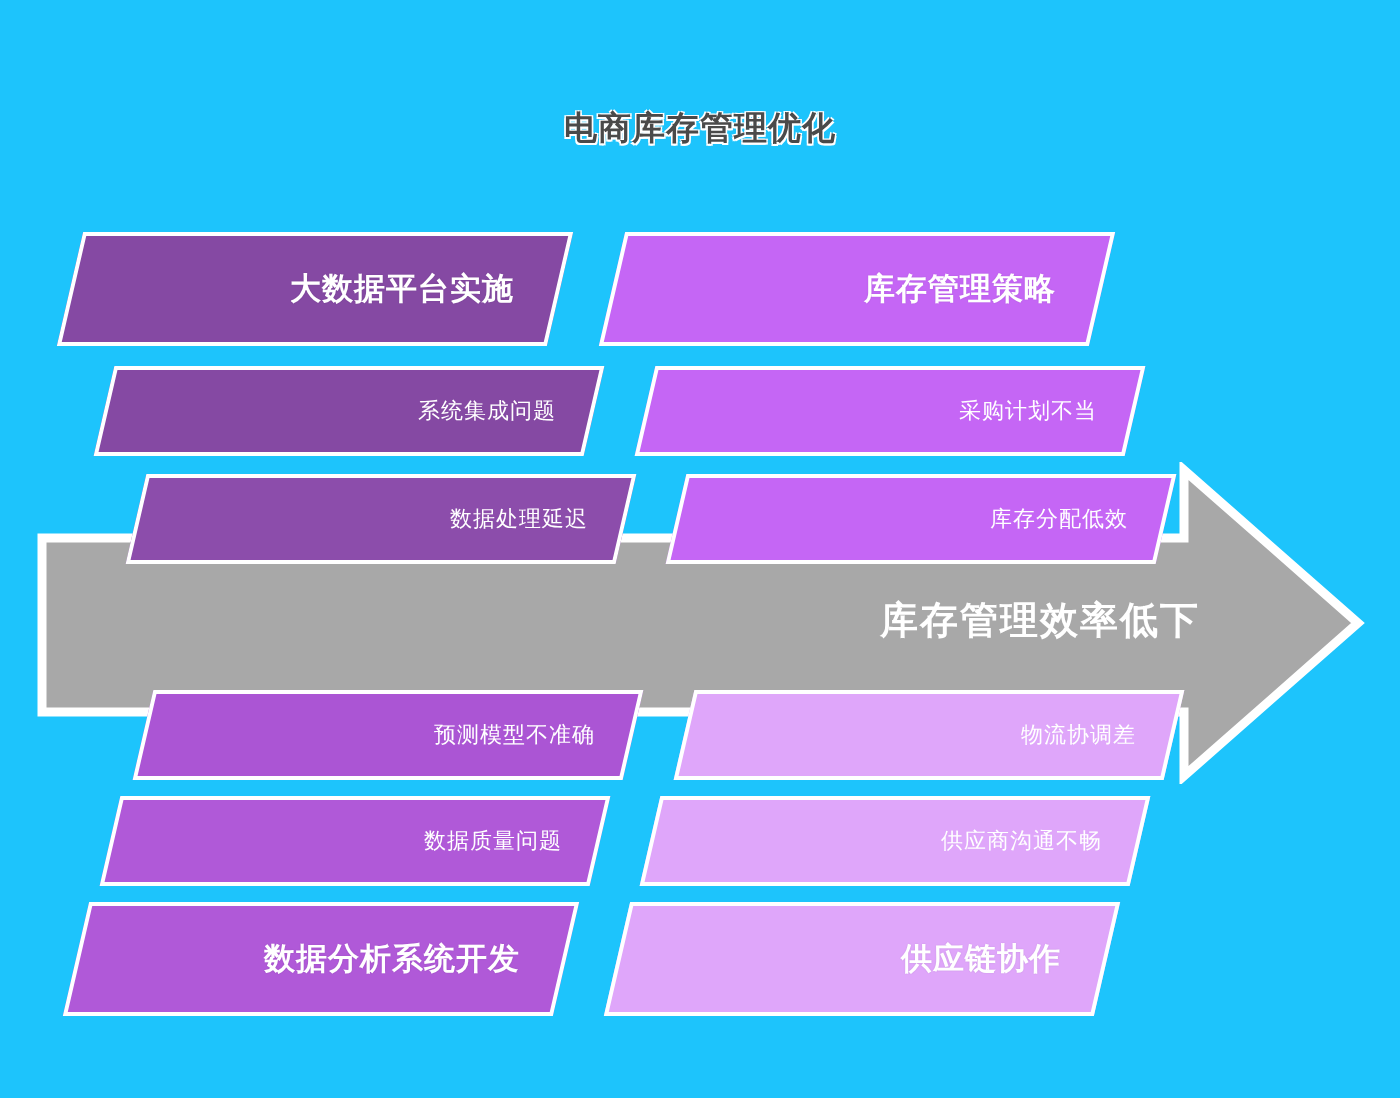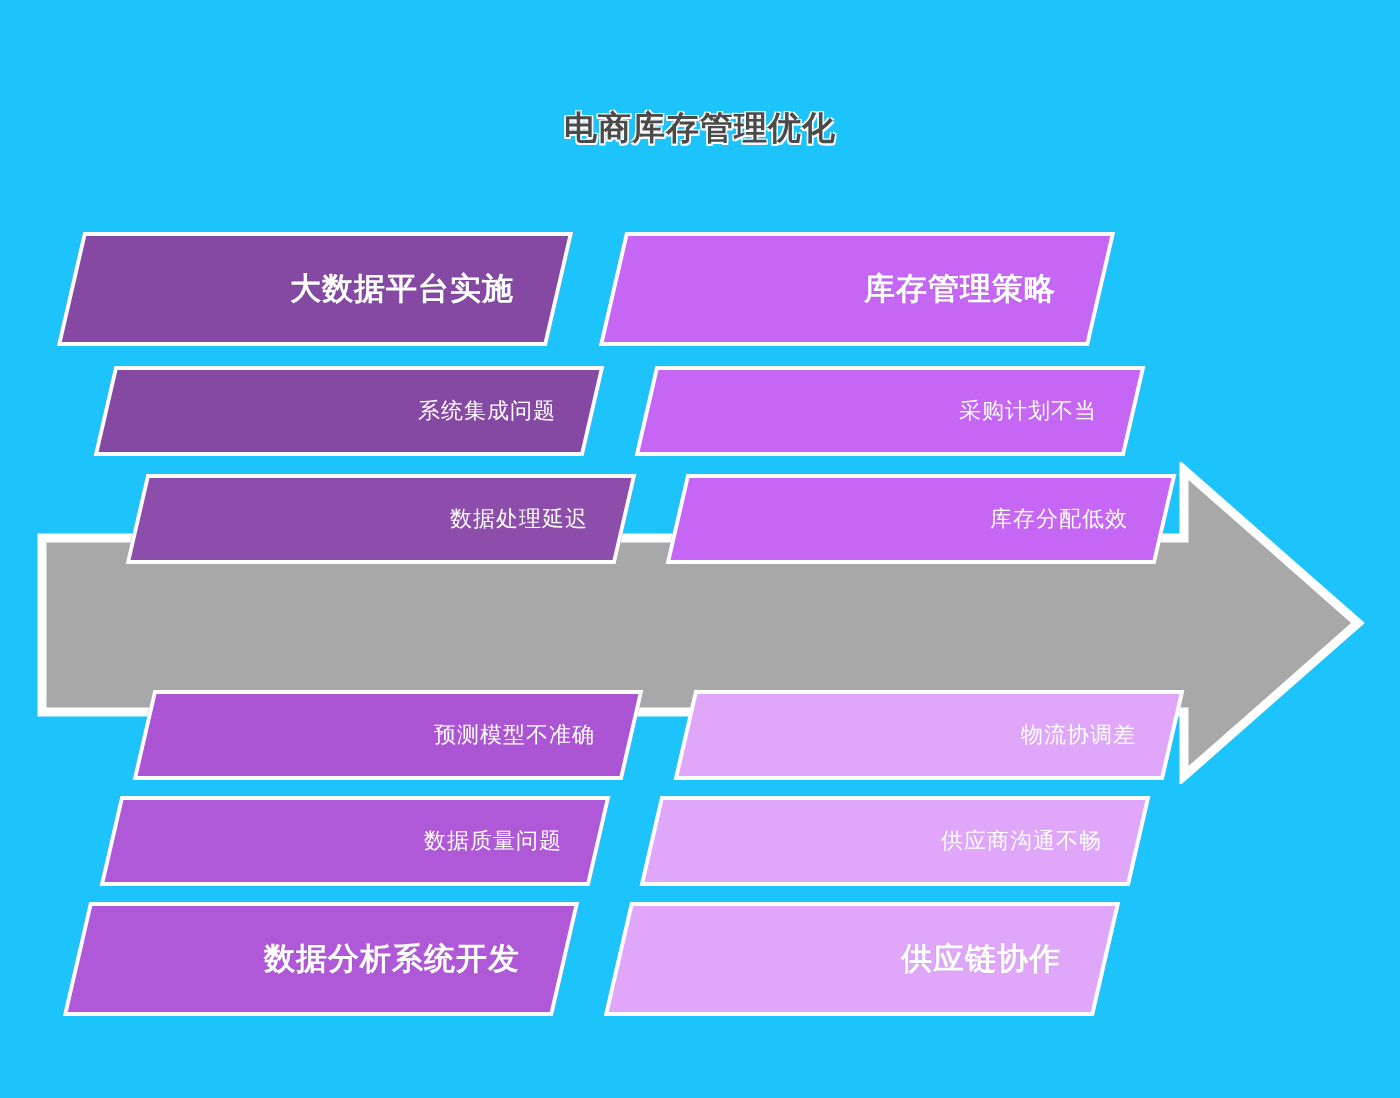--- a/index.html
+++ b/index.html
@@ -81,20 +81,21 @@
 
 <div id="stage">
 
   <div class="title" style="color: rgb(74, 74, 74);">电商库存管理优化</div>
 
   <div class="spine">
     <svg viewBox="0 0 1330 322" preserveAspectRatio="none" aria-hidden="true">
       <polygon points="6,76 1148,76 1148,8 1322,161 1148,314 1148,250 6,250" fill="#a8a8a8" stroke="#ffffff" stroke-width="9" stroke-linejoin="miter"></polygon>
     </svg>
   </div>
+  <div class="spine-label">库存管理效率低下</div>
 
   <div class="bar head" style="left: 70px; top: 232px; width: 490px; height: 114px; background: rgb(133, 73, 163);">
     <span class="txt">大数据平台实施</span>
   </div>
   <div class="bar sub" style="left: 104px; top: 366px; width: 490px; height: 90px; background: rgb(133, 73, 163);">
     <span class="txt">系统集成问题</span>
   </div>
   <div class="bar sub" style="left: 136px; top: 474px; width: 490px; height: 90px; background: rgb(140, 77, 171);">
     <span class="txt">数据处理延迟</span>
   </div>

